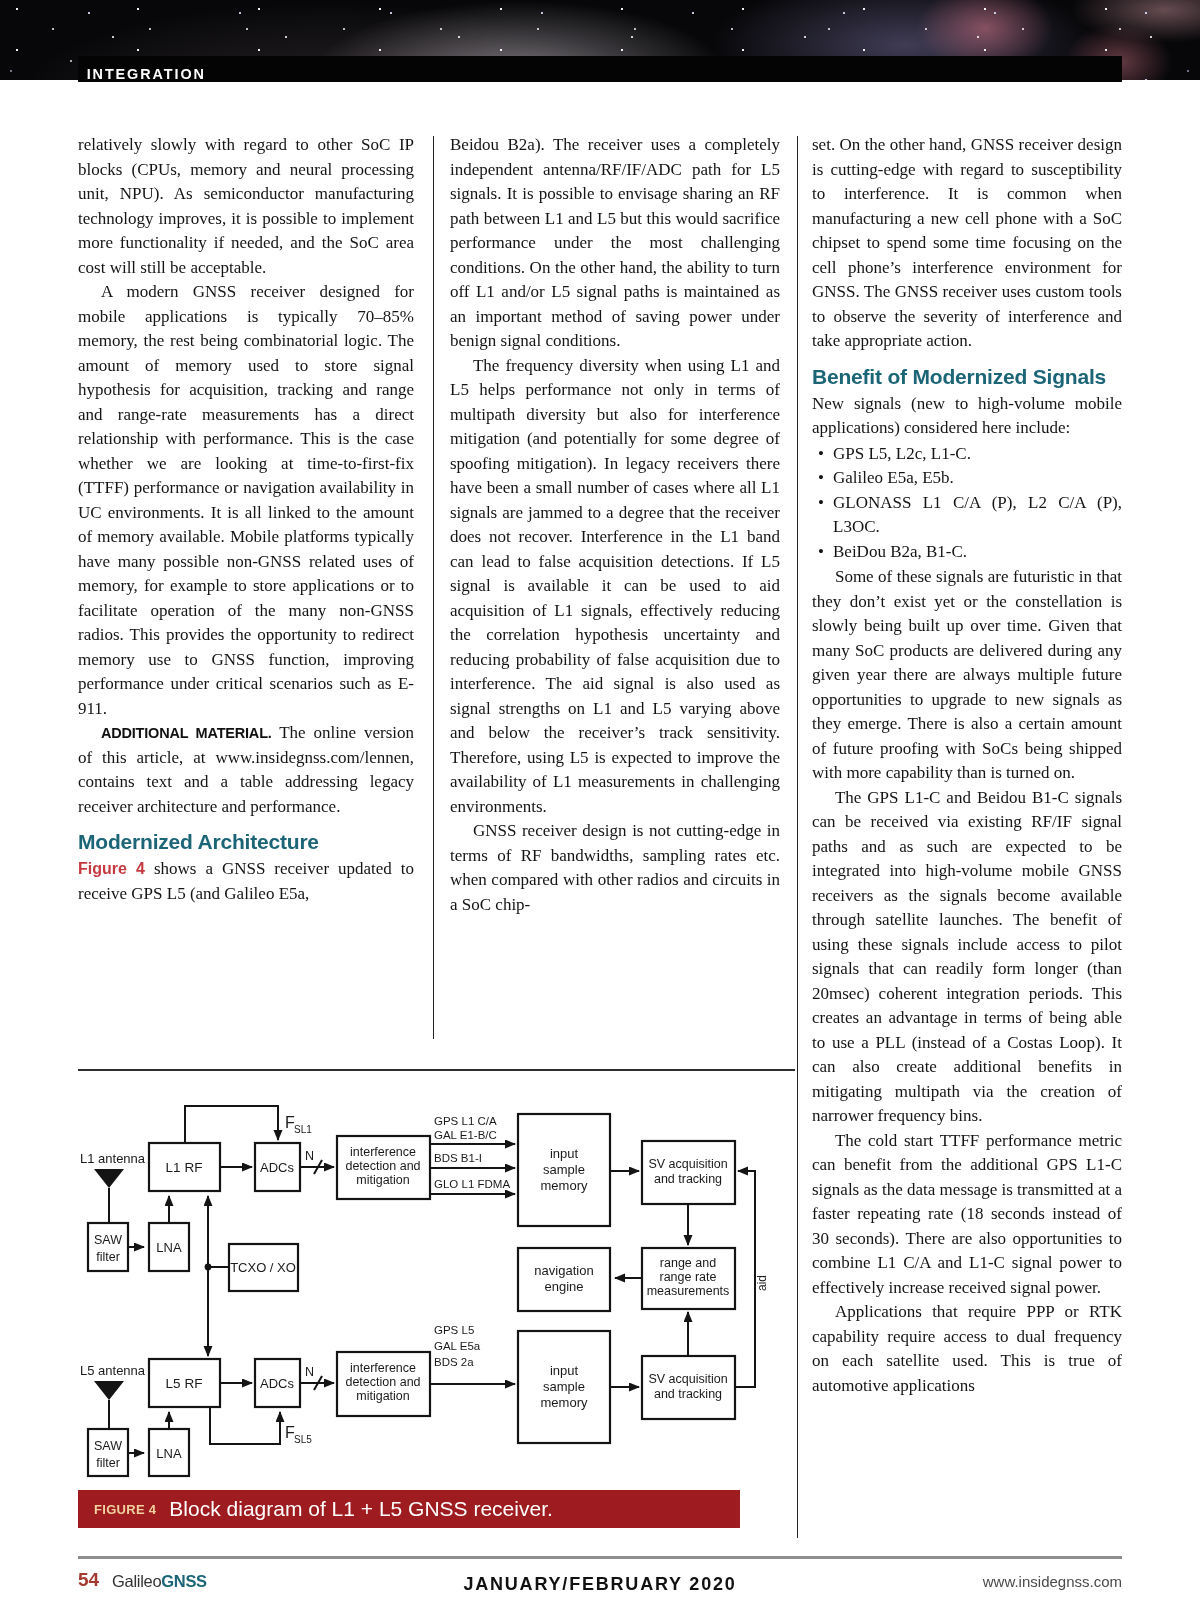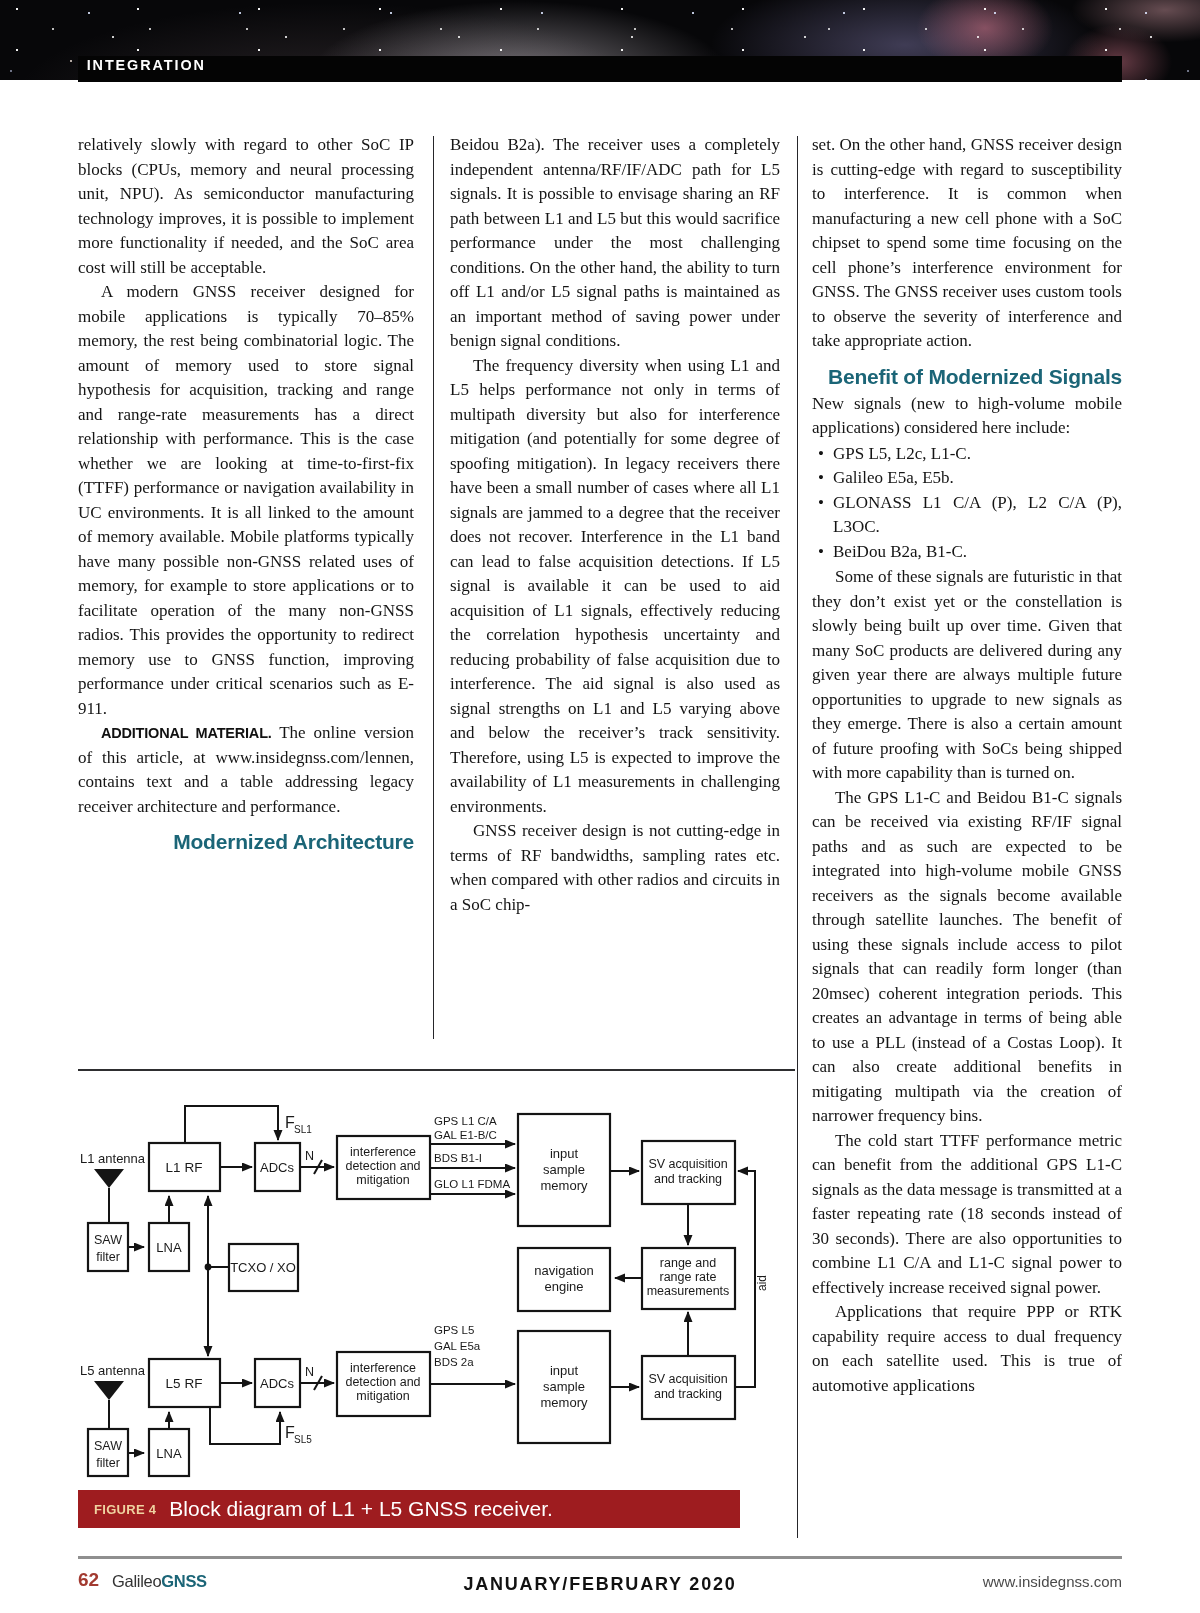--- a/index.html
+++ b/index.html
@@ -21,33 +21,33 @@
       radial-gradient(ellipse 95px 60px   at 985px 28px, rgba(214,118,138,.55), transparent 72%),
       radial-gradient(ellipse 75px 52px   at 1118px 62px,rgba(218,122,142,.45), transparent 72%),
       radial-gradient(ellipse 270px 95px  at 905px 45px, rgba(148,140,198,.40), transparent 72%),
       radial-gradient(ellipse 130px 45px  at 1165px 10px,rgba(244,180,190,.40), transparent 72%),
       radial-gradient(ellipse 420px 130px at 330px 100px,rgba(122,104,110,.30), transparent 75%);
     background-repeat:repeat,repeat,repeat,repeat,repeat,repeat,repeat,repeat,
       no-repeat,no-repeat,no-repeat,no-repeat,no-repeat,no-repeat;
     background-size:121px 41px,97px 53px,151px 67px,89px 31px,131px 83px,173px 61px,107px 77px,139px 47px,
       auto,auto,auto,auto,auto,auto;}
   .kicker{position:absolute;left:78px;top:56px;width:1044px;height:26px;background:#040404;
-          display:flex;align-items:flex-start;}
+          display:flex;align-items:flex-end;}
   .kicker span{font-family:"Liberation Sans",sans-serif;font-weight:700;font-size:15px;
                letter-spacing:2px;color:#ffffff;padding-left:9px;transform:scaleX(.96);transform-origin:left;}
 
   
   .col{position:absolute;top:133px;overflow:hidden;text-align:justify;}
   .col p{margin:0;font-size:17px;line-height:24.5px;}
   .col1{left:78px;width:336px;height:908px;}
   .col2{left:450px;width:330px;height:908px;}
   .col3{left:812px;width:310px;height:1412px;}
   .indent{text-indent:1.35em;}
   h2.heading{font-family:"Liberation Sans",sans-serif;font-weight:700;font-size:21px;
-             color:#1b6577;margin:11px 0 3px 0;letter-spacing:-0.2px;text-align:right;}
+             color:#1b6577;margin:11px 0 3px 0;letter-spacing:-0.2px;text-align:left;}
   .lead-bold{font-family:"Liberation Sans",sans-serif;font-weight:700;font-size:14.5px;
              letter-spacing:-0.2px;color:#111;margin-top:20px;}
   .ital{}
   .figref{font-family:"Liberation Sans",sans-serif;font-weight:700;font-size:16px;color:#c53a40;}
   .bullet-list{margin:1px 0 1px 0;}
   .bullet{position:relative;padding-left:21px;font-size:17px;line-height:24.5px;text-align:justify;}
   .bullet .dot{position:absolute;left:6px;top:0;}
   .vrule{position:absolute;width:1px;background:#26262a;}
   .v1{left:433px;top:136px;height:903px;}
   .v2{left:797px;top:136px;height:1402px;}
@@ -87,20 +87,21 @@
   </div>
 
   <div class="vrule v1"></div>
   <div class="vrule v2"></div>
 
   <div class="col col1">
     <p>relatively slowly with regard to other SoC IP blocks (CPUs, memory and neural processing unit, NPU). As semiconductor manufacturing technology improves, it is possible to implement more functionality if needed, and the SoC area cost will still be acceptable.</p>
     <p class="indent">A modern GNSS receiver designed for mobile applications is typically 70–85% memory, the rest being combinatorial logic. The amount of memory used to store signal hypothesis for acquisition, tracking and range and range-rate measurements has a direct relationship with performance. This is the case whether we are looking at time-to-first-fix (TTFF) performance or navigation availability in UC environments. It is all linked to the amount of memory available. Mobile platforms typically have many possible non-GNSS related uses of memory, for example to store applications or to facilitate operation of the many non-GNSS radios. This provides the opportunity to redirect memory use to GNSS function, improving performance under critical scenarios such as E-911.</p>
     <p class="indent"><span class="lead-bold">ADDITIONAL MATERIAL.</span><span> The online version of this article, at </span><span class="ital">www.insidegnss.com/lennen</span><span>, contains text and a table addressing legacy receiver architecture and performance.</span></p>
     <h2 class="heading">Modernized Architecture</h2>
+    <p><span class="figref">Figure 4</span><span> shows a GNSS receiver updated to receive GPS L5 (and Galileo E5a,</span></p>
   </div>
 
   <div class="col col2">
     <p>Beidou B2a). The receiver uses a completely independent antenna/RF/IF/ADC path for L5 signals. It is possible to envisage sharing an RF path between L1 and L5 but this would sacrifice performance under the most challenging conditions. On the other hand, the ability to turn off L1 and/or L5 signal paths is maintained as an important method of saving power under benign signal conditions.</p>
     <p class="indent">The frequency diversity when using L1 and L5 helps performance not only in terms of multipath diversity but also for interference mitigation (and potentially for some degree of spoofing mitigation). In legacy receivers there have been a small number of cases where all L1 signals are jammed to a degree that the receiver does not recover. Interference in the L1 band can lead to false acquisition detections. If L5 signal is available it can be used to aid acquisition of L1 signals, effectively reducing the correlation hypothesis uncertainty and reducing probability of false acquisition due to interference. The aid signal is also used as signal strengths on L1 and L5 varying above and below the receiver’s track sensitivity. Therefore, using L5 is expected to improve the availability of L1 measurements in challenging environments.</p>
     <p class="indent">GNSS receiver design is not cutting-edge in terms of RF bandwidths, sampling rates etc. when compared with other radios and circuits in a SoC chip-</p>
   </div>
 
   <div class="col col3">
     <p>set. On the other hand, GNSS receiver design is cutting-edge with regard to susceptibility to interference. It is common when manufacturing a new cell phone with a SoC chipset to spend some time focusing on the cell phone’s interference environment for GNSS. The GNSS receiver uses custom tools to observe the severity of interference and take appropriate action.</p>
@@ -271,18 +272,18 @@
       <text x="610" y="322" font-size="12.5" text-anchor="middle">and tracking</text>
     </g>
   </svg>
 
   <div class="caption">
     <span class="flabel">FIGURE 4</span>
     <span class="ftext">Block diagram of L1 + L5 GNSS receiver.</span>
   </div>
 
   <div class="footer-rule"></div>
-  <div class="pagenum">62</div>
+  <div class="pagenum">54</div>
   <div class="brand"><span>Galileo</span><span class="gnss">GNSS</span></div>
   <div class="issue">JANUARY/FEBRUARY 2020</div>
   <div class="site">www.insidegnss.com</div>
 
 </div>
 
 </body></html>

